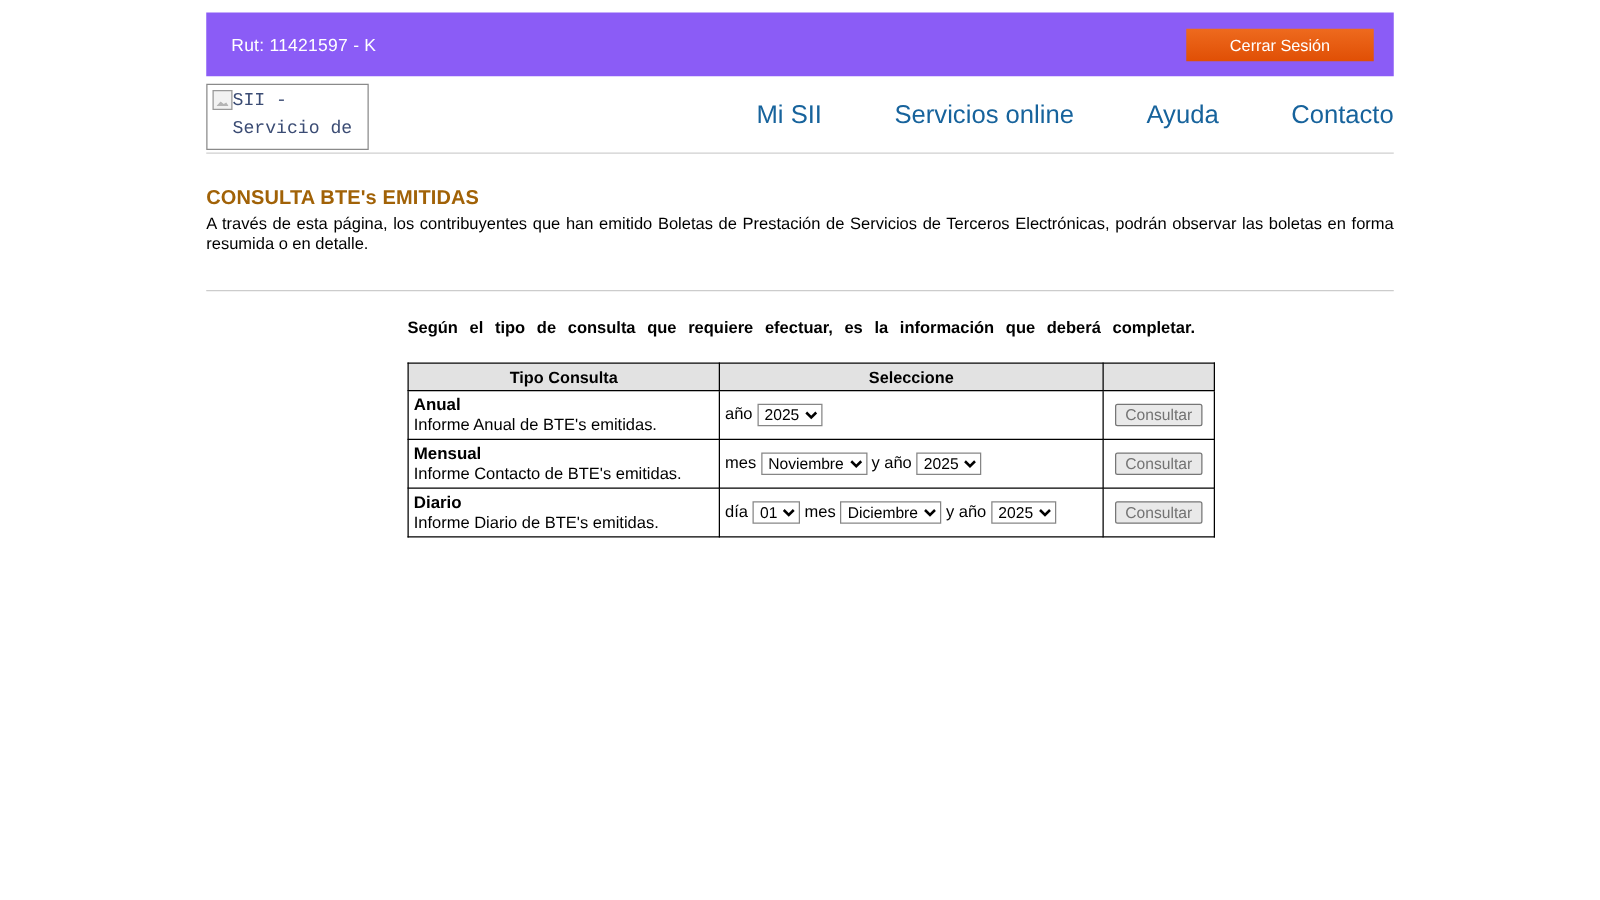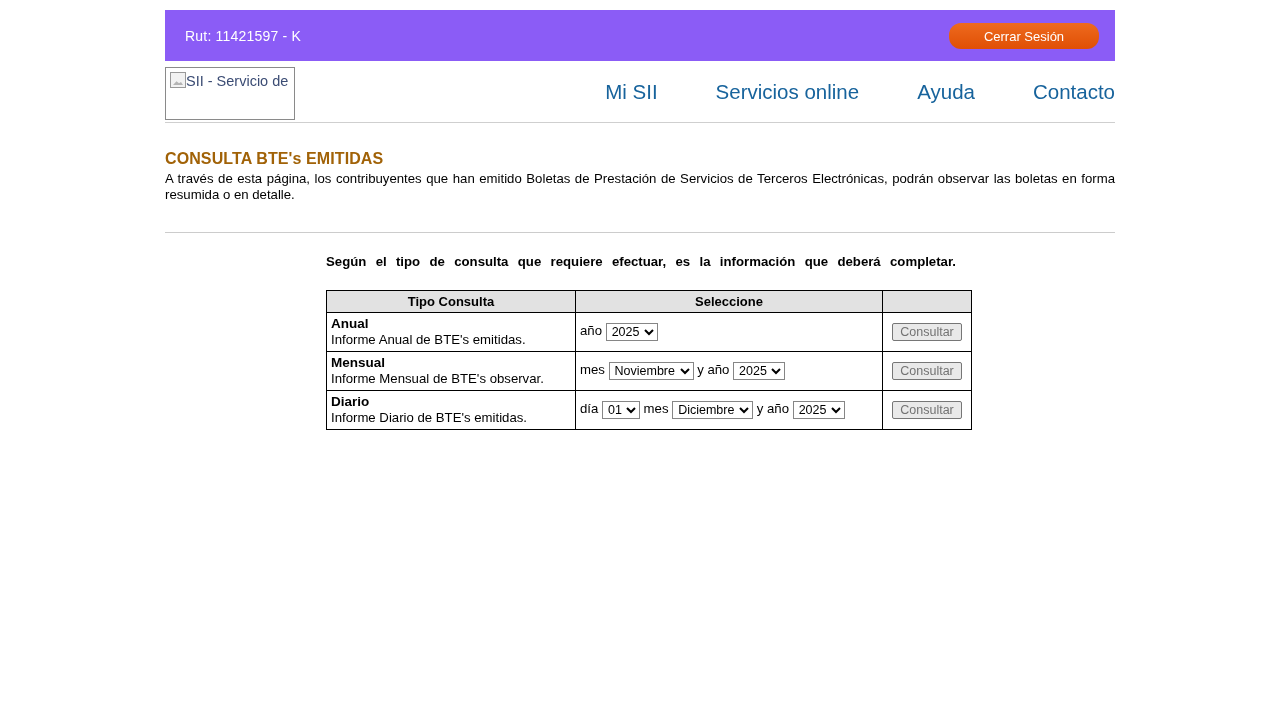--- a/index.html
+++ b/index.html
@@ -41,21 +41,21 @@
   }
   .logout-btn {
     position: absolute;
     right: 16px;
     top: 13px;
     width: 150px;
     height: 26px;
     background: #e8560f;
     background: linear-gradient(#ee6a1e, #e04f05);
     border: none;
-    border-radius: 12px;
+    border-radius: 0;
     color: #ffffff;
     font-size: 13px;
     font-family: "Liberation Sans", sans-serif;
     cursor: pointer;
     padding: 0;
   }
 
   
   .header {
     position: absolute;
@@ -97,21 +97,21 @@
     clip-path: polygon(0 100%, 35% 25%, 60% 65%, 80% 40%, 100% 100%);
   }
   .logo-box .alt-text {
     position: absolute;
     left: 20px;
     top: 2px;
     width: 110px;
     font-size: 14.5px;
     line-height: 22px;
     color: #3b4c74;
-    font-family: Liberation Sans, sans-serif;
+    font-family: Liberation Mono, monospace;
   }
 
   .nav {
     position: absolute;
     right: 0px;
     top: 19px;
     display: flex;
     align-items: baseline;
     gap: 38px;
   }
@@ -282,21 +282,21 @@
           </select>
         </td>
         <td class="col-btn">
           <button class="consultar-btn">Consultar</button>
         </td>
       </tr>
 
       <tr class="row-mensual">
         <td class="col-tipo">
           <span class="tipo-title">Mensual</span>
-          <span class="tipo-sub">Informe Mensual de BTE's observar.</span>
+          <span class="tipo-sub">Informe Contacto de BTE's emitidas.</span>
         </td>
         <td class="col-sel">
           <span class="sel-label">mes</span>
           <select>
             <option>Noviembre</option>
           </select>
           <span class="sel-label">y año</span>
           <select>
             <option>2025</option>
           </select>

